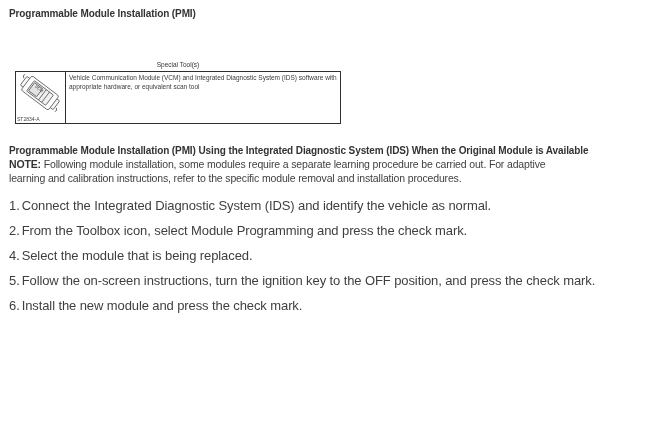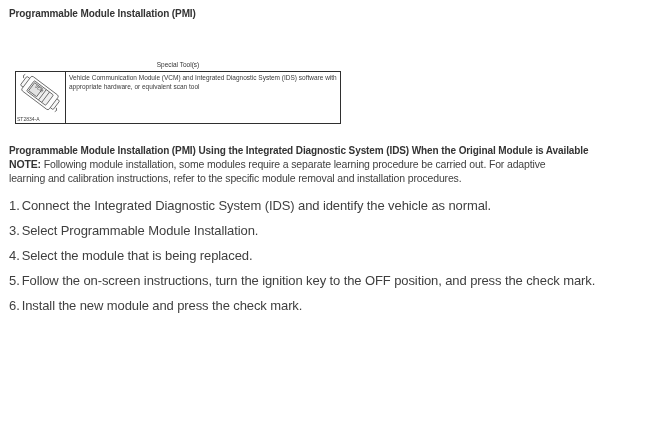--- a/index.html
+++ b/index.html
@@ -135,19 +135,19 @@
     </tr>
   </tbody>
     </table>
 
   <div class="section-heading">Programmable Module Installation (PMI) Using the Integrated Diagnostic System (IDS) When the Original Module is Available</div>
 
   <div class="note"><b>NOTE:</b><span> Following module installation, some modules require a separate learning procedure be carried out. For adaptive learning and calibration instructions, refer to the specific module removal and installation procedures.</span></div>
 
   <div class="steps">
     <div class="step"><span class="num">1.</span><span>Connect the Integrated Diagnostic System (IDS) and identify the vehicle as normal.</span></div>
-    <div class="step"><span class="num">3.</span><span>Select Programmable Module Installation.</span></div>
+    <div class="step"><span class="num">2.</span><span>From the Toolbox icon, select Module Programming and press the check mark.</span></div>
     <div class="step"><span class="num">4.</span><span>Select the module that is being replaced.</span></div>
     <div class="step"><span class="num">5.</span><span>Follow the on-screen instructions, turn the ignition key to the OFF position, and press the check mark.</span></div>
     <div class="step"><span class="num">6.</span><span>Install the new module and press the check mark.</span></div>
   </div>
 
 </div>
 
 </body></html>

